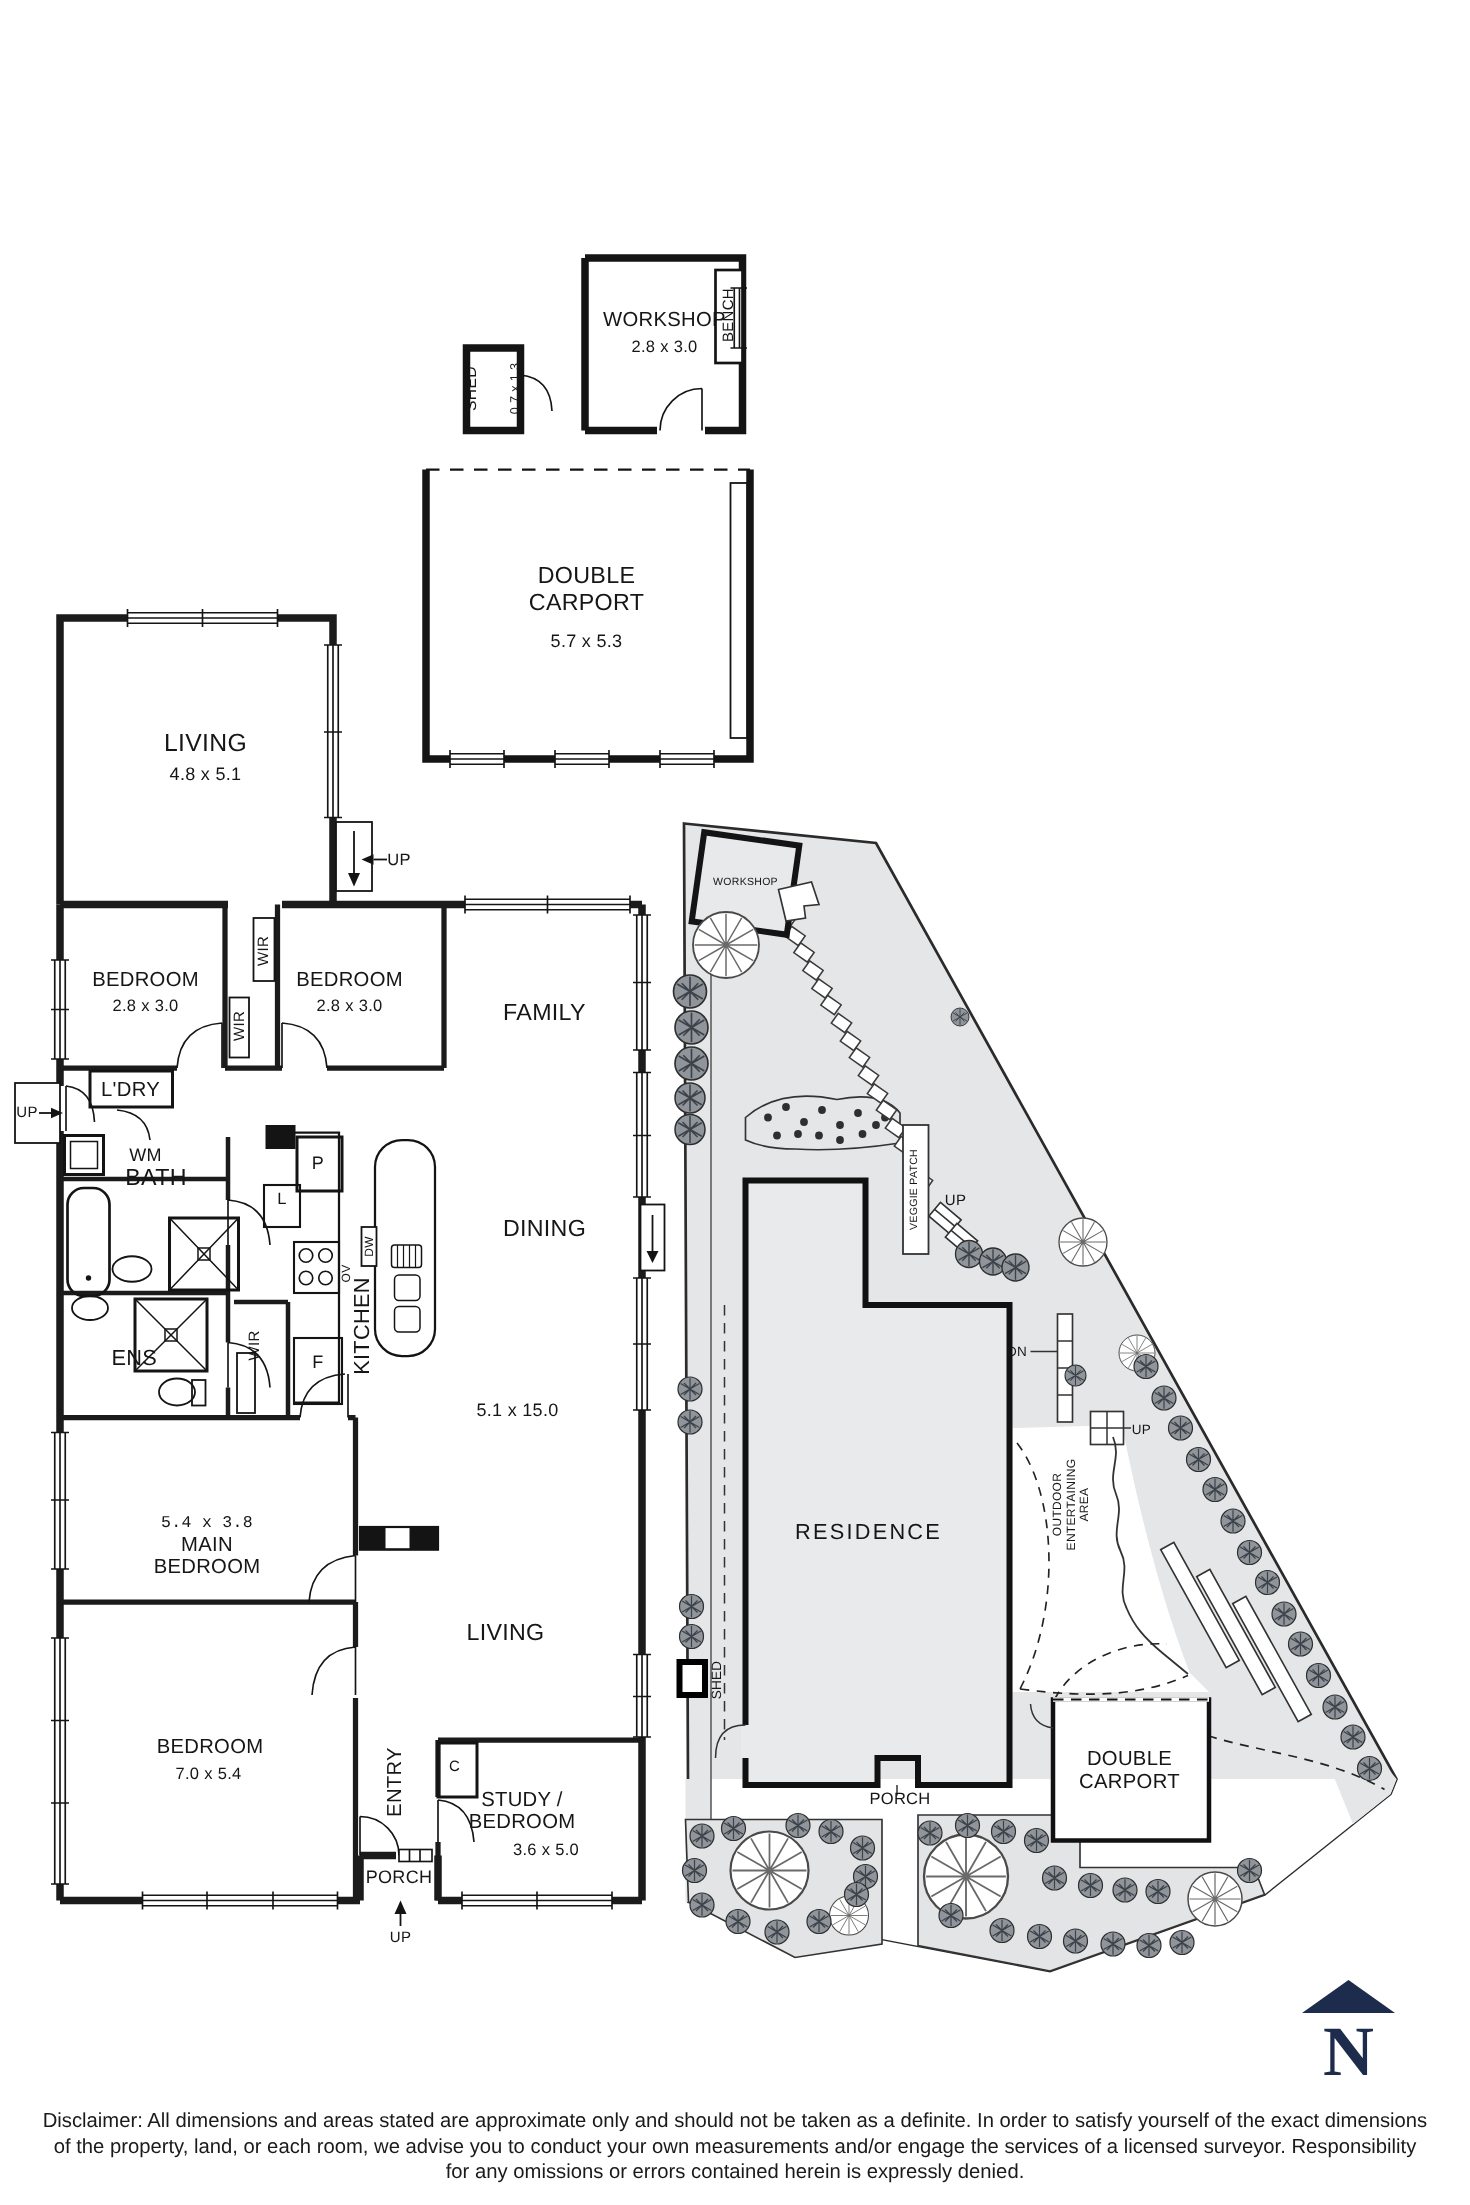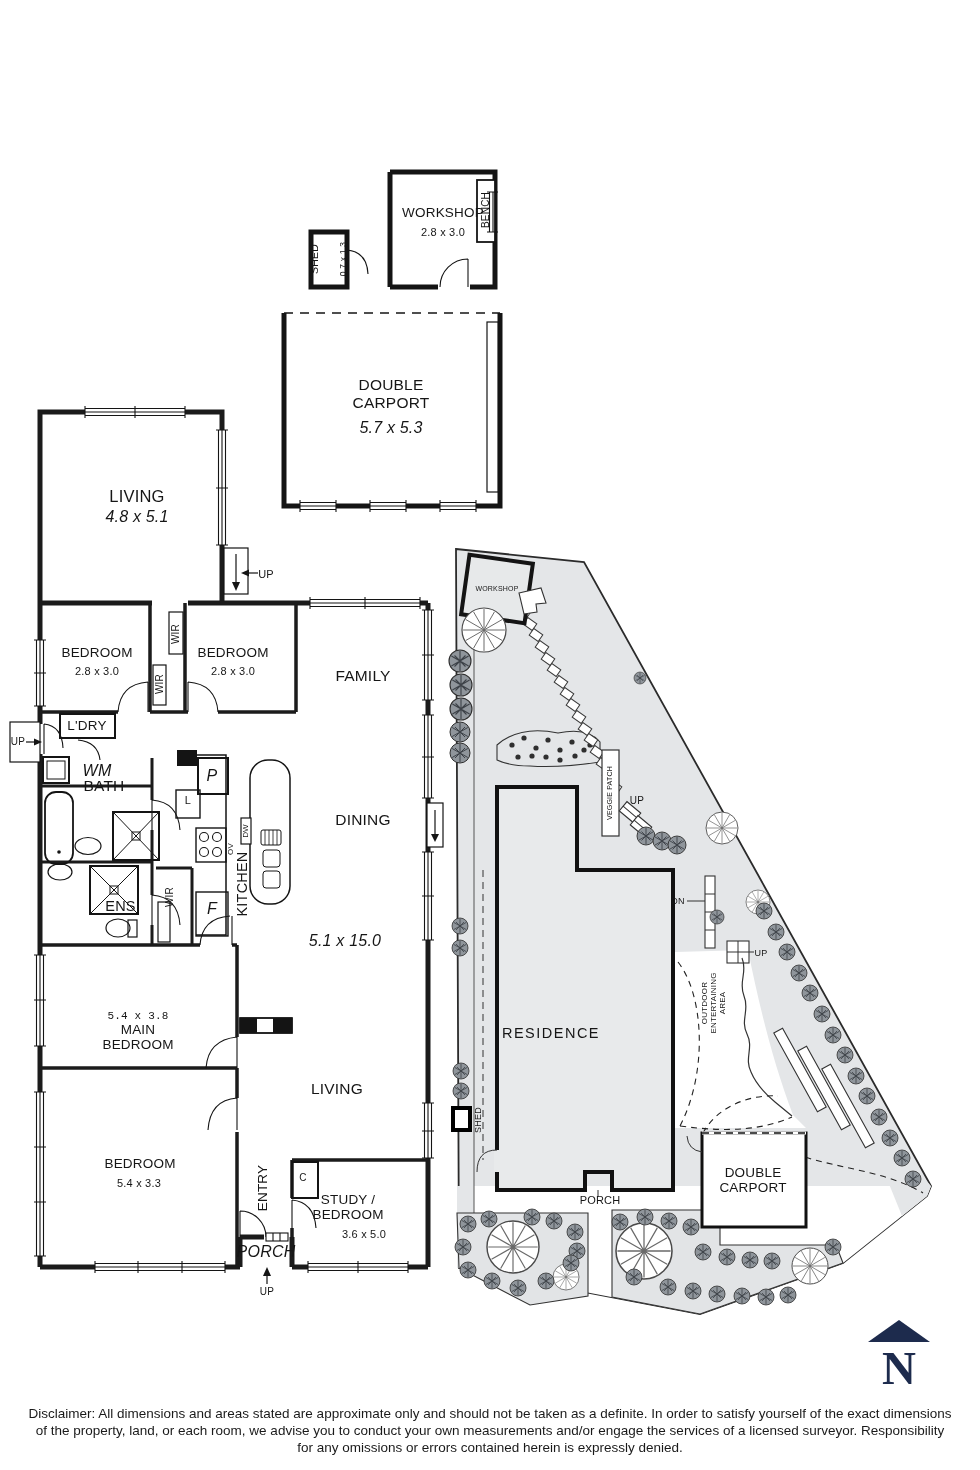--- a/index.html
+++ b/index.html
@@ -3,21 +3,21 @@
 <meta charset="utf-8">
 <style>
   html,body{margin:0;padding:0;background:#fff;}
   #stage{position:relative;width:980px;height:1470px;background:#fff;overflow:hidden;
          font-family:"Liberation Sans",sans-serif;}
   svg{position:absolute;left:0;top:0;}
   .lbl{position:absolute;transform:translate(-50%,-50%);color:#161616;text-align:center;
        white-space:pre-line;line-height:1.13;letter-spacing:.2px;}
   .v{transform:translate(-50%,-50%) rotate(-90deg);}
   .f7{font-size:7px;}.f8{font-size:8px;}.f9{font-size:9px;}.f10{font-size:10px;}
-  .f11{font-size:11px;}.f12{font-size:16px;font-style:italic;}.f13{font-size:13.5px;}.f14{font-size:14.5px;}
+  .f11{font-size:11px;}.f12{font-size:12px;}.f13{font-size:13.5px;}.f14{font-size:14.5px;}
   .f15{font-size:15.5px;}.f16{font-size:16.5px;}
   .shedlbl .nm{font-size:10.5px;} .shedlbl .dm{font-size:8.5px;}
   .res{letter-spacing:1.5px;}
   .north-n{font-family:"Liberation Serif",serif;font-weight:bold;font-size:47px;color:#1d2b4d;}
   .disclaimer{position:absolute;left:50%;top:1406px;transform:translateX(-50%);width:972px;
       text-align:center;font-size:13.5px;line-height:1.25;color:#1a1a1a;white-space:pre-line;}
 </style>
 </head>
 <body>
 
@@ -385,48 +385,48 @@
 <div class="lbl f15" style="left:363px;top:676px;">FAMILY</div>
 <div class="lbl f13" style="left:87px;top:726px;">L'DRY</div>
 <div class="lbl f10" style="left:18px;top:742px;">UP</div>
 <div class="lbl f12" style="left:97px;top:771px;">WM</div>
 <div class="lbl f15" style="left:104px;top:786px;">BATH</div>
 <div class="lbl f12" style="left:212px;top:776px;">P</div>
 <div class="lbl f11" style="left:188px;top:800px;">L</div>
 <div class="lbl f8 v" style="left:246px;top:831px;">DW</div>
 <div class="lbl f8 v" style="left:231px;top:849px;">OV</div>
 <div class="lbl f15" style="left:363px;top:820px;">DINING</div>
-<div class="lbl f14" style="left:104px;top:906px;padding-left:33px;">ENS</div>
+<div class="lbl f14" style="left:73px;top:906px;padding-left:33px;">ENS</div>
 <div class="lbl f10 v" style="left:170px;top:897px;">WIR</div>
 <div class="lbl f14 v" style="left:242px;top:884px;">KITCHEN</div>
 <div class="lbl f12" style="left:212px;top:909px;">F</div>
 <div class="lbl f12" style="left:345px;top:941px;text-align:center;">5.1 x 15.0</div>
 <div class="lbl f13" style="left:138px;top:1037px;">MAIN
 BEDROOM</div>
 <div class="lbl f11" style="left:138px;top:1016px;font-family:Liberation Mono, monospace;">5.4 x 3.8</div>
 <div class="lbl f13" style="left:140px;top:1164px;">BEDROOM</div>
-<div class="lbl f11" style="left:139px;top:1183px;">5.4 x 3.3</div>
+<div class="lbl f11" style="left:139px;top:1183px;">7.0 x 5.4</div>
 <div class="lbl f15" style="left:337px;top:1089px;">LIVING</div>
 <div class="lbl f13 v" style="left:263px;top:1188px;">ENTRY</div>
 <div class="lbl f10" style="left:303px;top:1178px;">C</div>
 <div class="lbl f13" style="left:348px;top:1207px;">STUDY /
 BEDROOM</div>
 <div class="lbl f11" style="left:364px;top:1234px;">3.6 x 5.0</div>
 <div class="lbl f12" style="left:266px;top:1252px;">PORCH</div>
 <div class="lbl f10" style="left:267px;top:1292px;">UP</div>
 
 <div class="lbl f7" style="left:497px;top:589px;">WORKSHOP</div>
 <div class="lbl f7 v" style="left:610px;top:793px;">VEGGIE PATCH</div>
 <div class="lbl f10" style="left:637px;top:801px;">UP</div>
 <div class="lbl f9" style="left:678px;top:901px;">DN</div>
 <div class="lbl f9" style="left:761px;top:953px;">UP</div>
 <div class="lbl f8 v" style="left:714px;top:1003px;">OUTDOOR
 ENTERTAINING
 AREA</div>
-<div class="lbl f14 res" style="left:551px;top:1022px;margin-top:11px;">RESIDENCE</div>
+<div class="lbl f14 res" style="left:579px;top:1022px;">RESIDENCE</div>
 <div class="lbl f9 v" style="left:478px;top:1120px;">SHED</div>
 <div class="lbl f13" style="left:753px;top:1180px;">DOUBLE
 CARPORT</div>
 <div class="lbl f11" style="left:600px;top:1200px;">PORCH</div>
 
 <div class="lbl north-n" style="left:899px;top:1369px;">N</div>
 <div class="disclaimer">Disclaimer: All dimensions and areas stated are approximate only and should not be taken as a definite. In order to satisfy yourself of the exact dimensions
 of the property, land, or each room, we advise you to conduct your own measurements and/or engage the services of a licensed surveyor. Responsibility
 for any omissions or errors contained herein is expressly denied.</div>
 

